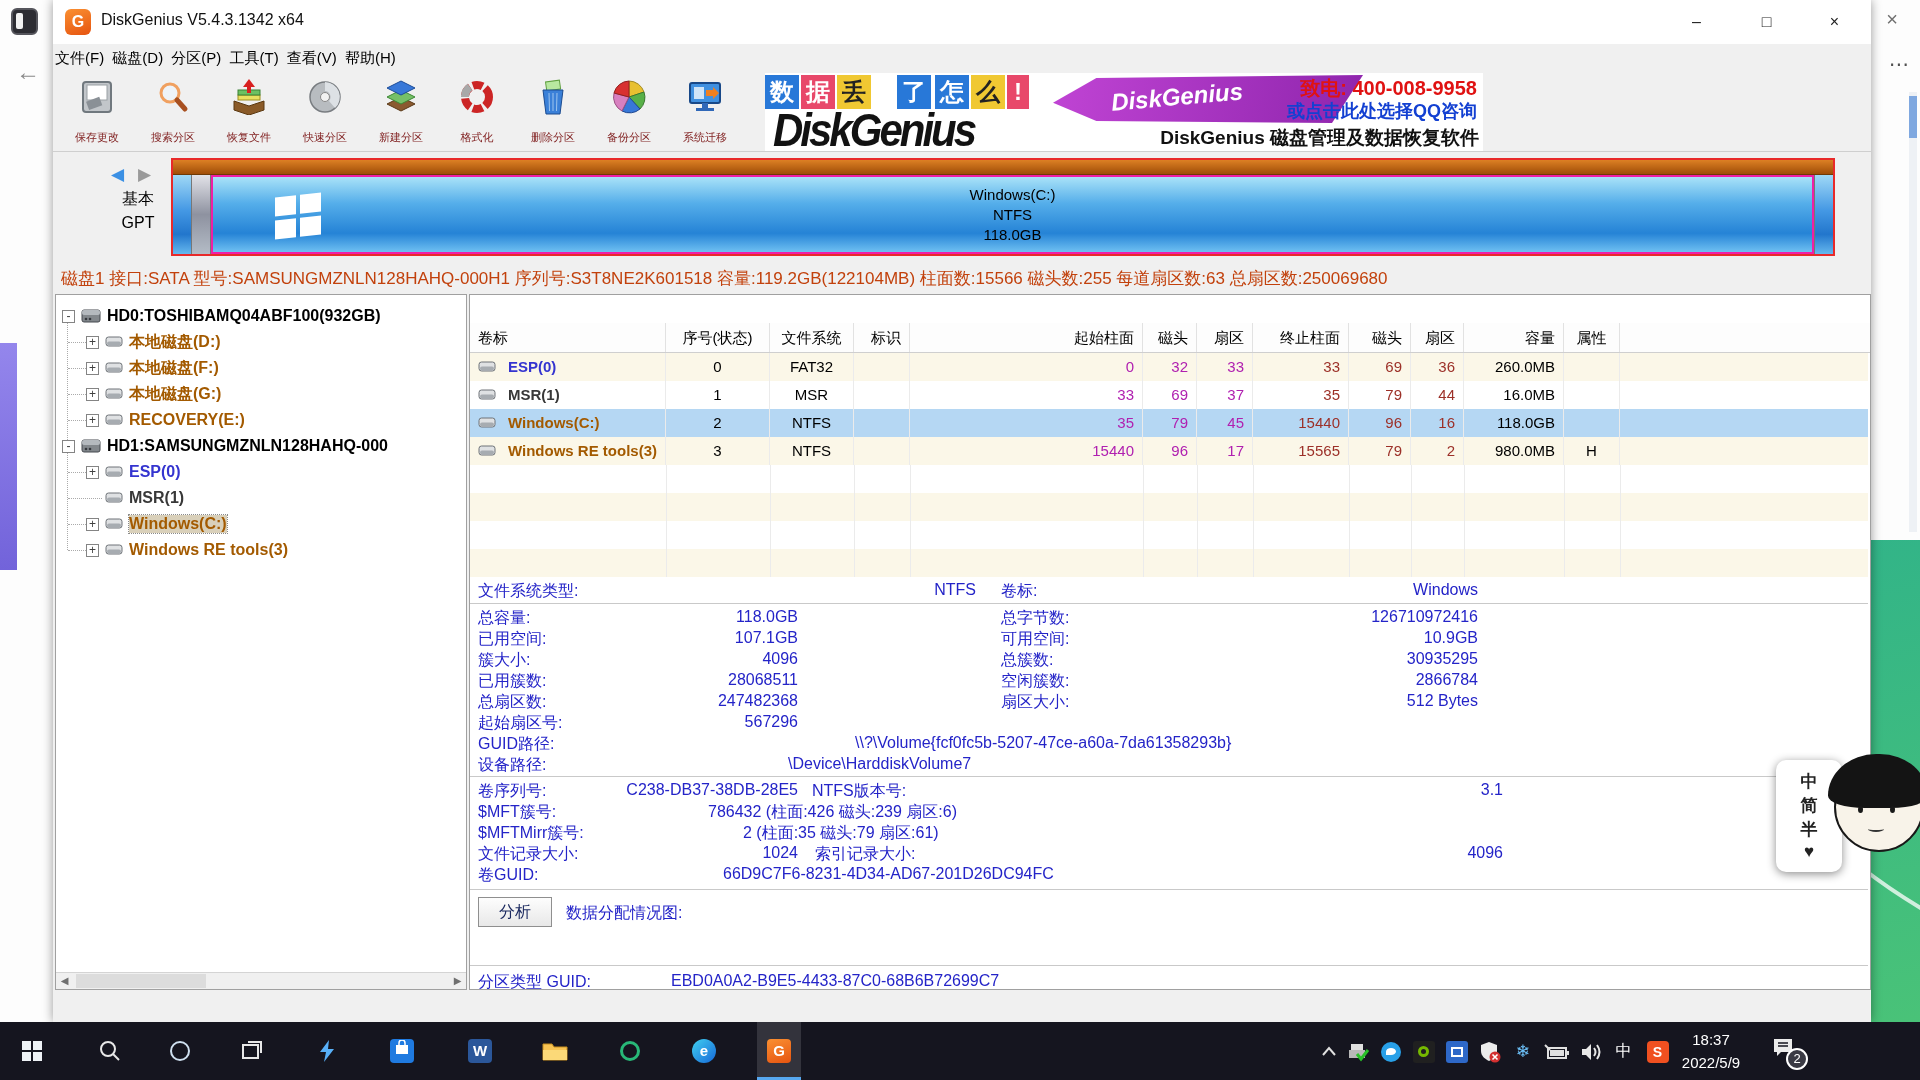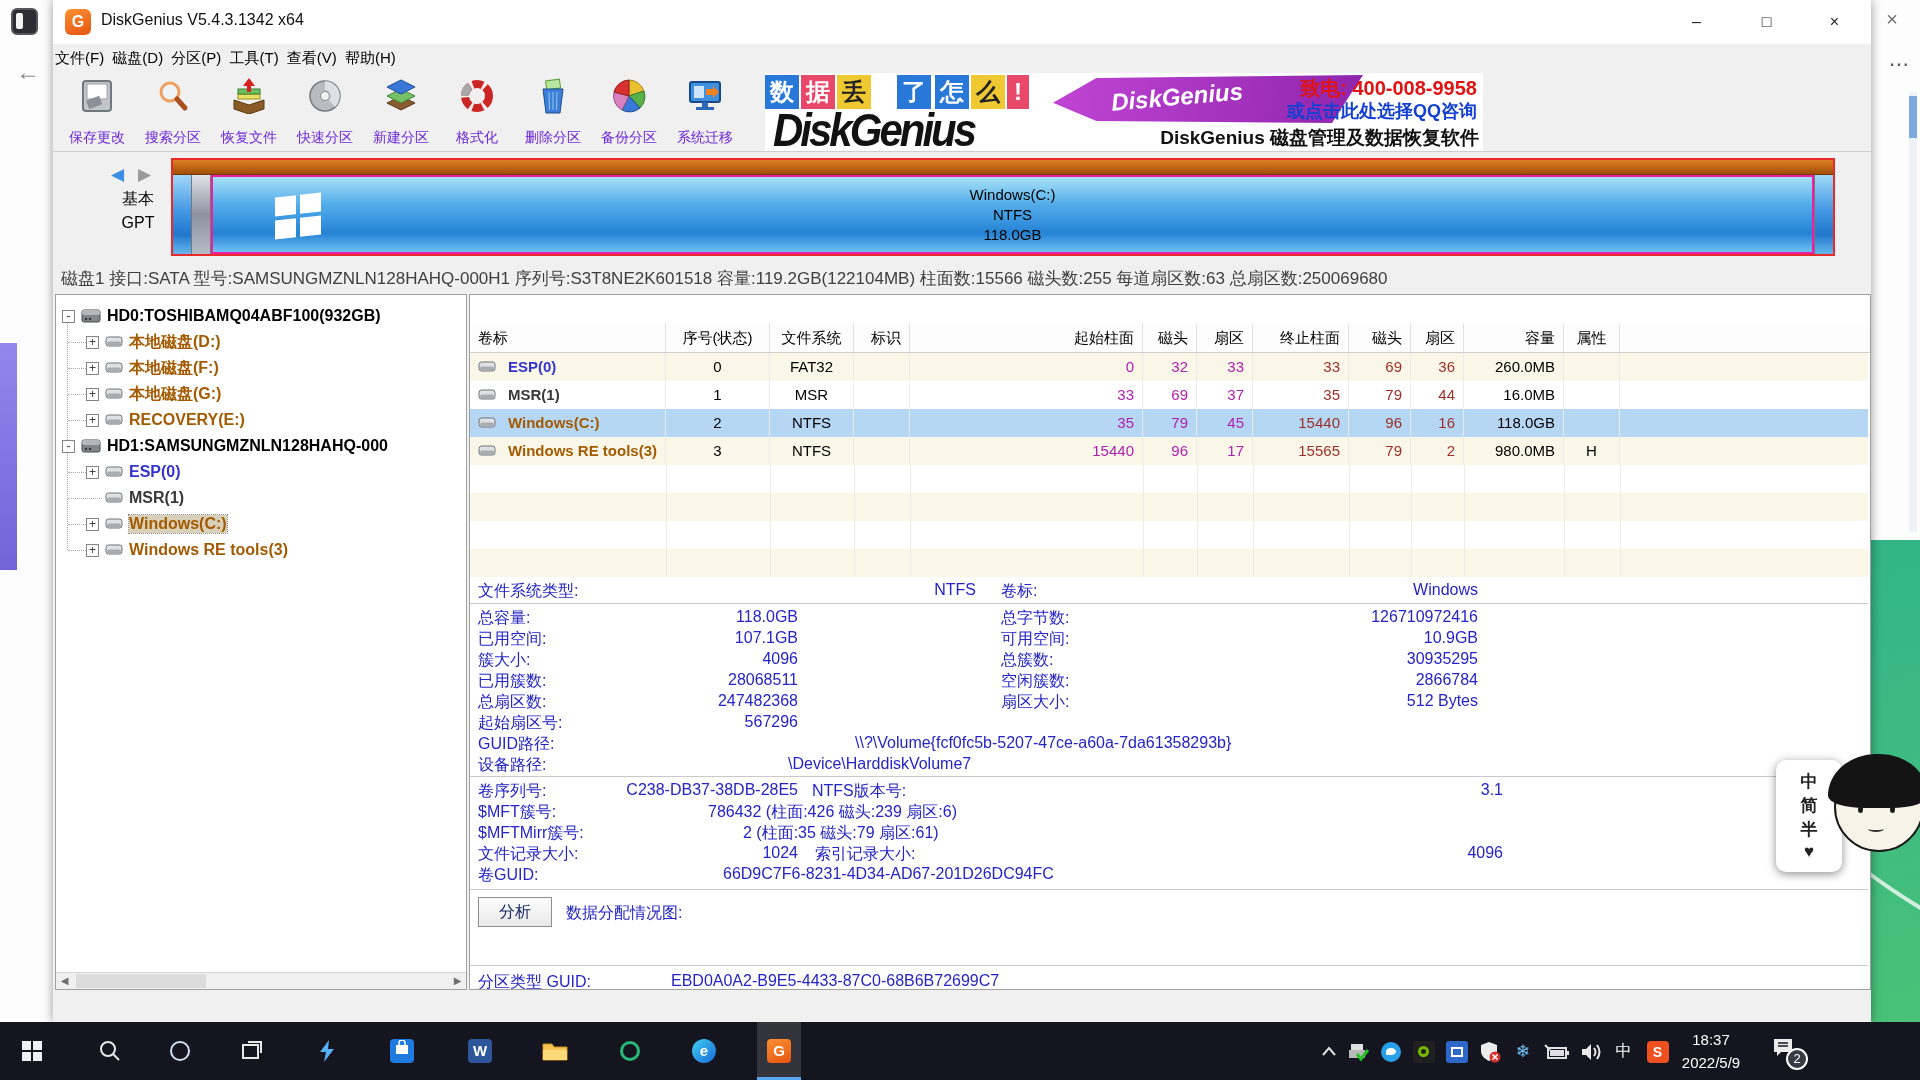--- a/index.html
+++ b/index.html
@@ -32,21 +32,21 @@
               font-size:16px; text-align:center; line-height:26px; }
   .app-title { position:absolute; left:48px; top:11px; font-size:16px; color:#111; }
   .wbtn { position:absolute; top:0; width:47px; height:44px; text-align:center; line-height:44px; font-size:16px; color:#222; }
   .menubar { position:absolute; left:0; top:44px; width:100%; height:28px; background:#f0f0f0; }
   .mitem { display:inline-block; padding:0 2px; line-height:28px; font-size:15px; color:#000; }
 
   
   .toolbar { position:absolute; left:0; top:72px; width:100%; height:80px; background:#f0f0f0; border-bottom:1px solid #cfcfcf; }
   .tbtn { position:absolute; top:2px; width:76px; height:76px; display:flex; flex-direction:column; align-items:center; justify-content:center; gap:3px; }
   .ticon { width:38px; height:36px; }
-  .tlabel2 { font-size:14px; color:#6d28d9; white-space:nowrap;margin-top:12px; }
+  .tlabel2 { font-size:11px; color:#7f1d1d; white-space:nowrap;margin-top:12px; }
 
   
   .banner { position:absolute; left:712px; top:1px; width:718px; height:78px; background:#fff; overflow:hidden; }
   .tile { position:absolute; top:2px; width:34px; height:34px; text-align:center; line-height:34px; font-size:24px; font-weight:bold; }
   .wordart { position:absolute; left:8px; top:30px; font-size:42px; font-weight:bold; font-style:italic;
              letter-spacing:-3px; color:#121212; transform:scaleY(1.12); transform-origin:left top; white-space:nowrap; }
   .ribbon { position:absolute; left:288px; top:2px; width:310px; height:48px;
             background:linear-gradient(100deg,#c044d4 0%,#8f25ad 100%);
             clip-path:polygon(0 58%,14% 6%,100% 0,90% 100%,14% 96%); }
   .ribbon span { position:absolute; left:58px; top:8px; color:#fff; font-weight:bold; font-style:italic; font-size:24px; transform:rotate(-5deg); white-space:nowrap; }
@@ -69,21 +69,21 @@
   .slice-end { border-right:none; border-left:1px solid #777; }
   .mainpart { flex:1; position:relative; border:2px solid #f01ea6;
               background:linear-gradient(180deg,#a9e2f8 0%,#55aeea 35%,#2583d6 75%,#6fc0f2 100%);
               display:flex; align-items:center; justify-content:center; }
   .winflag { position:absolute; left:62px; top:18px; width:46px; height:42px; display:grid;
              grid-template-columns:1fr 1fr; grid-template-rows:1fr 1fr; gap:4px; transform:skewY(-6deg); }
   .winflag div { background:#fff; }
   .parttext { text-align:center; font-size:15px; line-height:20px; color:#000; font-weight:500; }
 
   .diskinfo { position:absolute; left:0; top:264px; width:100%; height:30px; background:#f0f0f0; }
-  .diskinfo span { position:absolute; left:8px; top:0; line-height:30px; font-size:17px; color:#404040; white-space:nowrap;text-align:center; }
+  .diskinfo span { position:absolute; left:8px; top:0; line-height:30px; font-size:17px; color:#c2410c; white-space:nowrap;text-align:center; }
 
   
   .tree { position:absolute; left:2px; top:294px; width:412px; height:696px; background:#fff; border:1px solid #a0a0a0; overflow:hidden; }
   .titem { position:absolute; height:26px; display:flex; align-items:center; white-space:nowrap; }
   .ebox { width:13px; height:13px; border:1px solid #848484; background:#fff; font-size:12px; line-height:11px;
           text-align:center; color:#404040; margin-right:6px; flex:none; }
   .espace { width:19px; flex:none; }
   .dicon { width:20px; height:16px; margin-right:6px; flex:none; }
   .picon { width:18px; height:12px; margin-right:6px; flex:none; }
   .tlabel { font-size:16px; font-weight:bold; }

